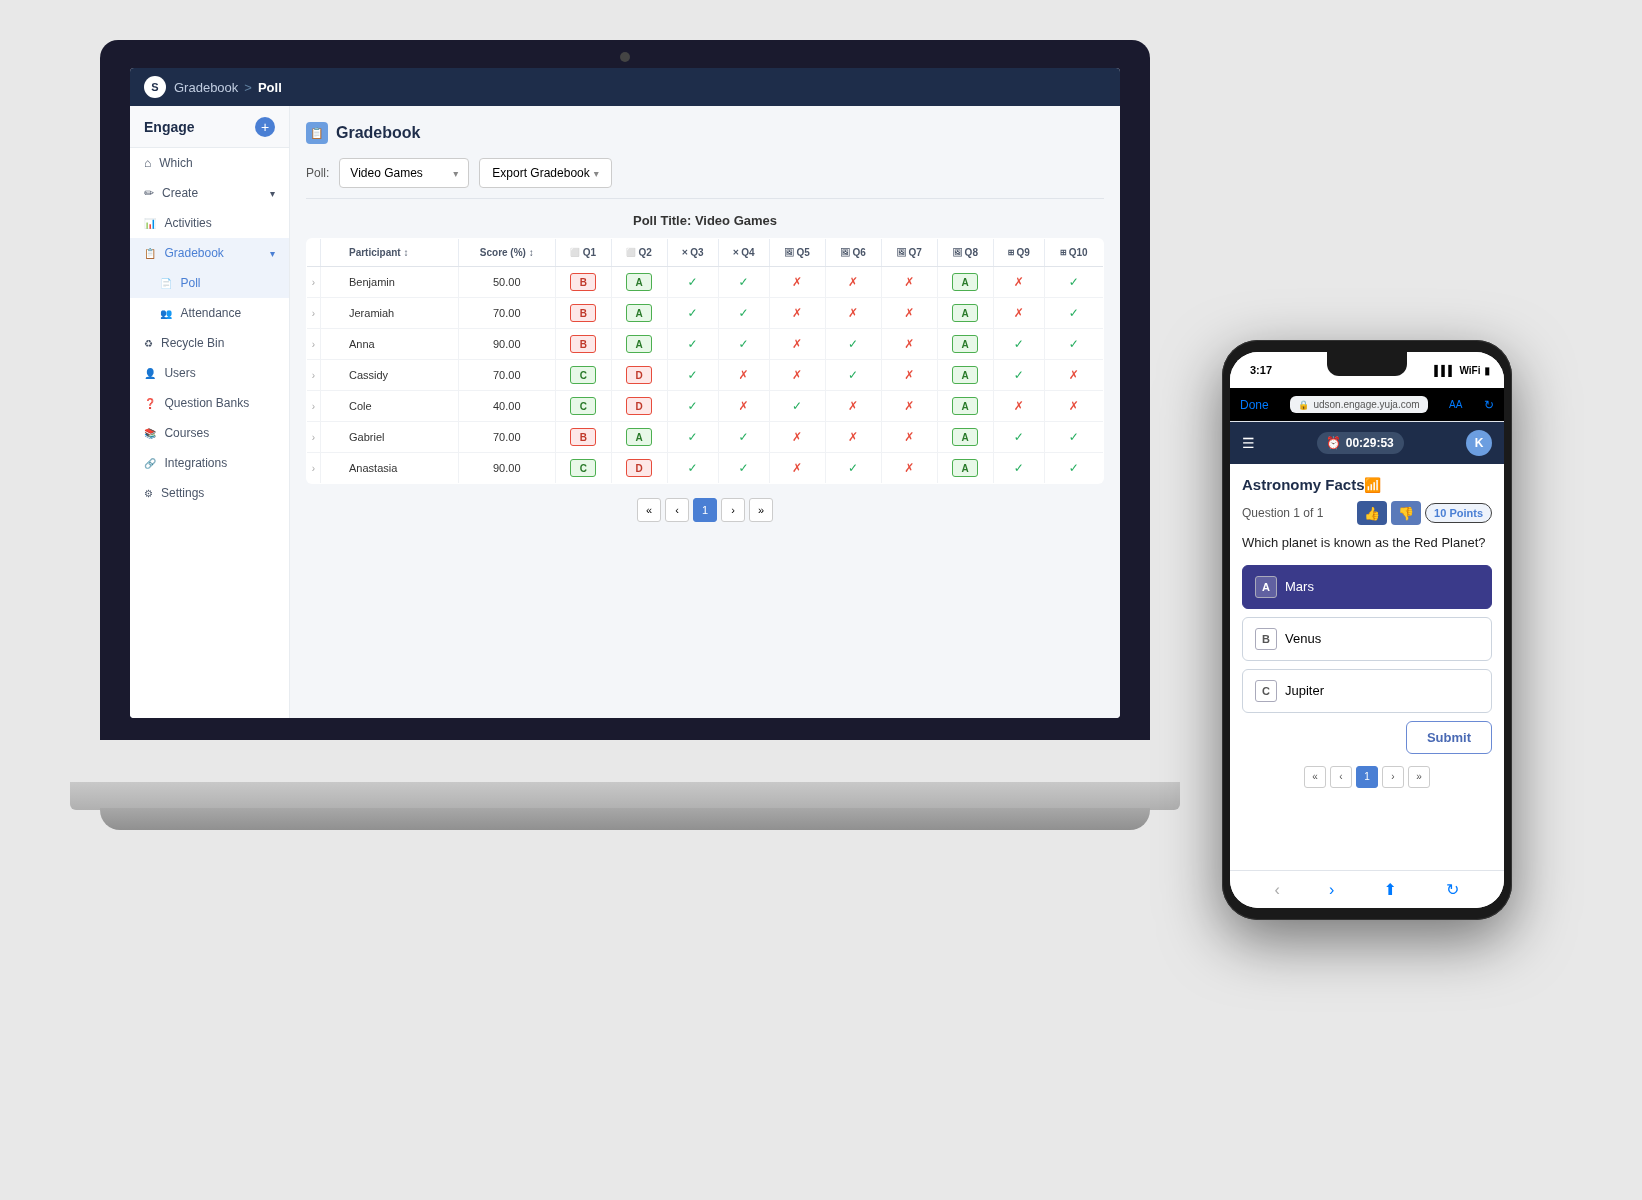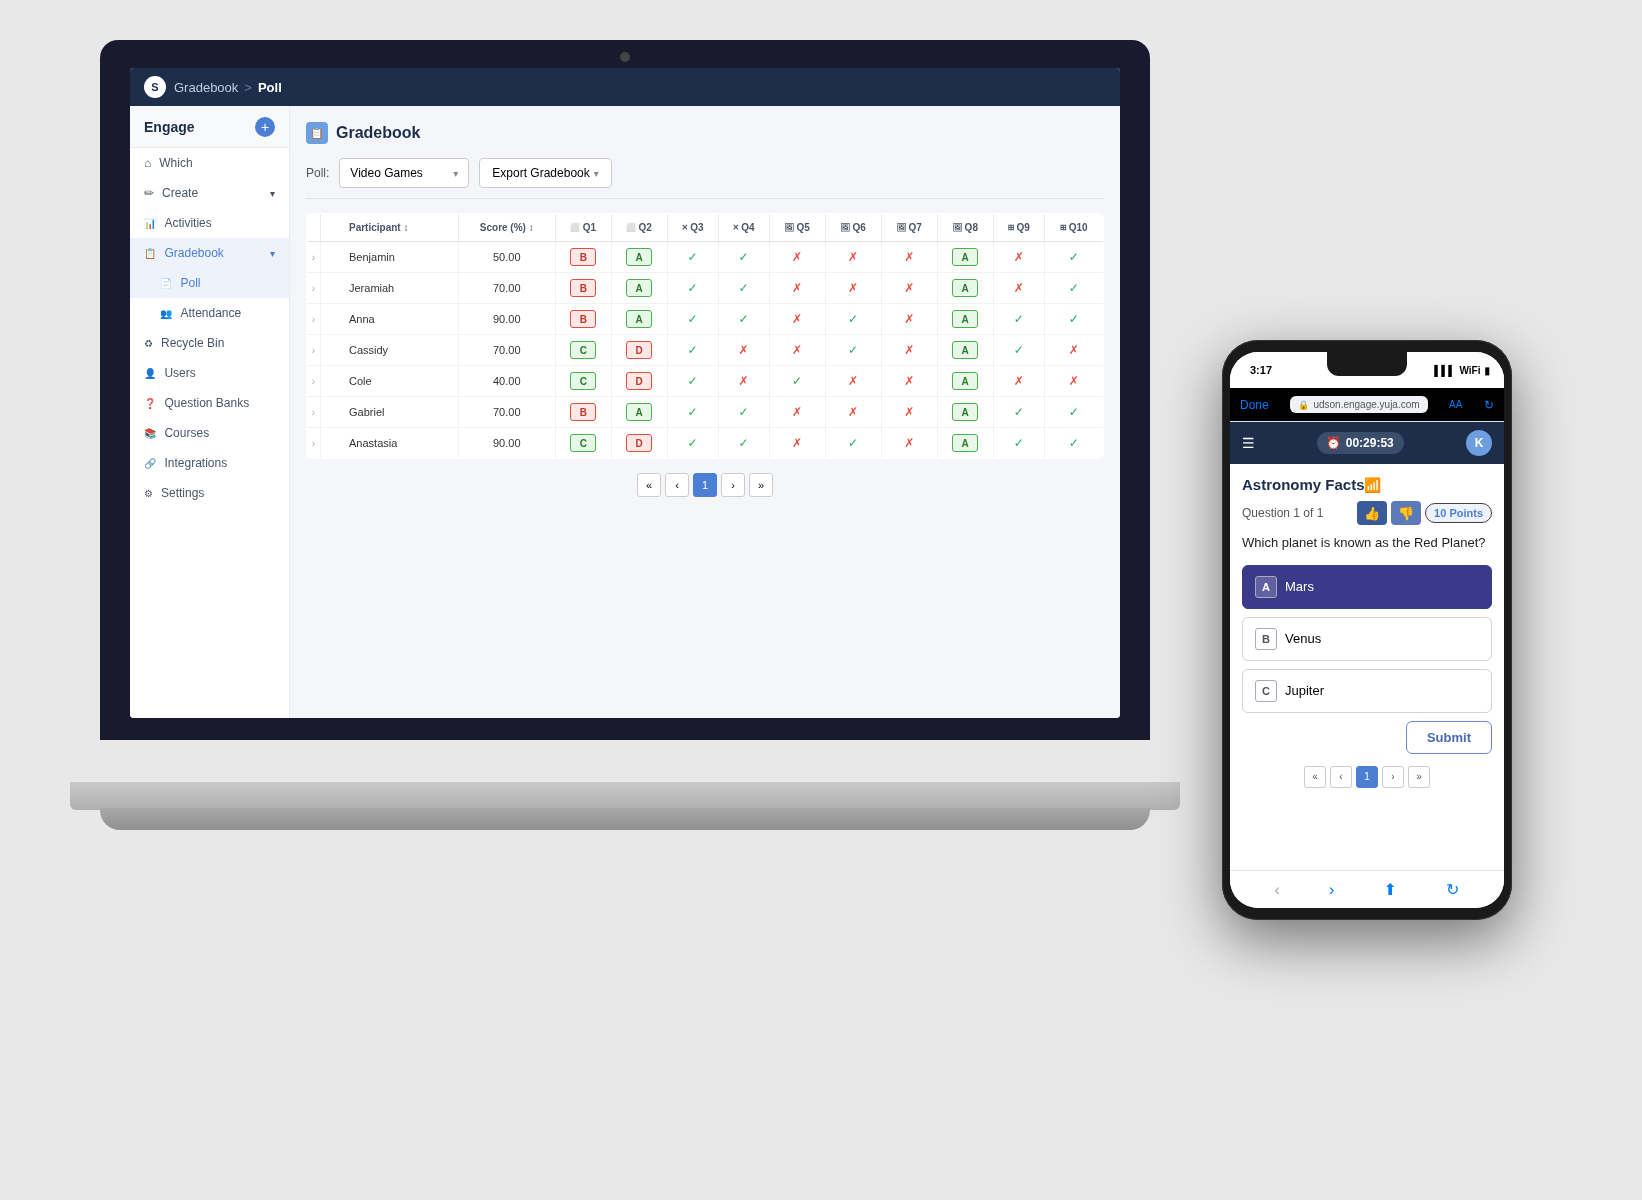--- a/index.html
+++ b/index.html
@@ -560,20 +560,24 @@
             <span class="controls-label">Poll:</span>
             <div class="select-control">
               <span>Video Games</span>
               <span style="font-size:10px; color:#888;">▾</span>
             </div>
             <div class="btn-export">
               <span>Export Gradebook</span>
               <span style="font-size:10px; color:#888;">▾</span>
             </div>
           </div>
+          <div class="poll-title-row">
+            <span>Poll Title:</span>
+            <span>Video Games</span>
+          </div>
 
           <table class="gradebook-table">
             <thead>
               <tr>
                 <th style="width:14px;"></th>
                 <th class="participant-col">Participant ↕</th>
                 <th>Score (%) ↕</th>
                 <th>
                     <div class="q-icon-header"><span style="font-size:8px;">⬜</span> Q1</div>
                   </th>

